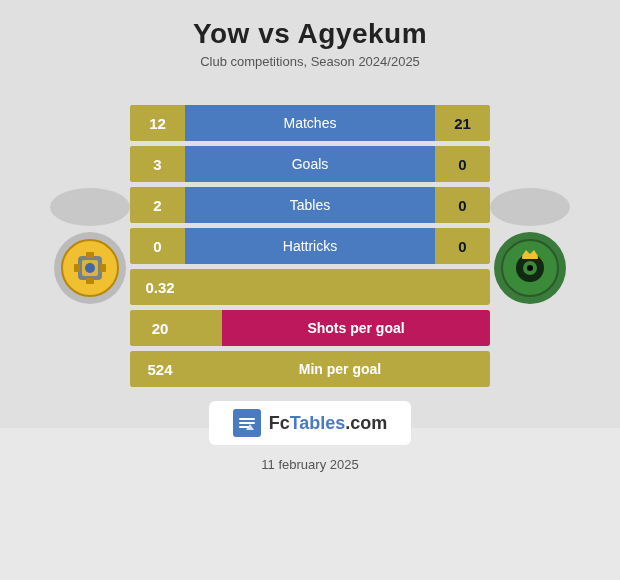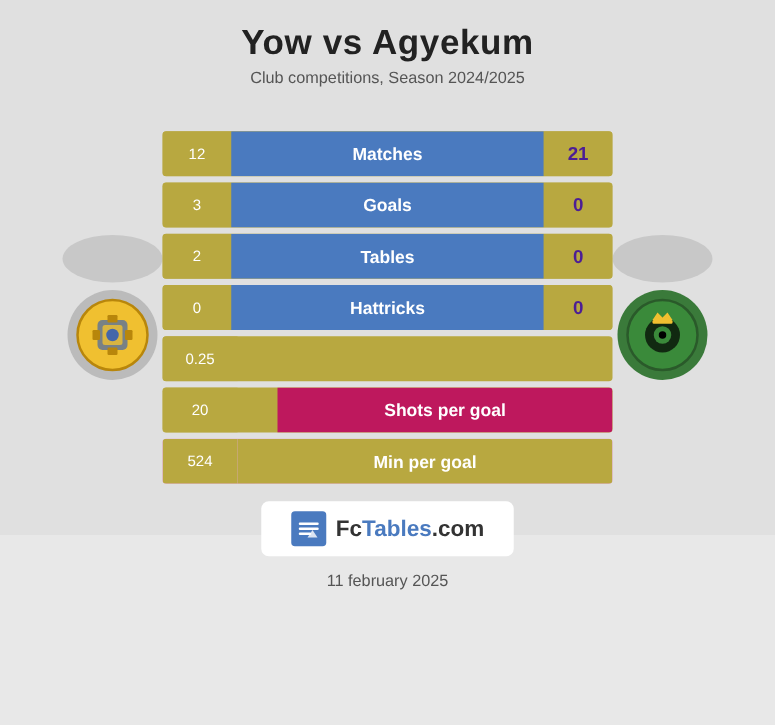--- a/index.html
+++ b/index.html
@@ -89,48 +89,48 @@
       background: #b8a840;
       border-radius: 3px;
       height: 36px;
       overflow: hidden;
       position: relative;
     }
 
     .stat-left {
       background: #b8a840;
       color: white;
-      font-weight: normal;
-      font-size: 12px;
+      font-weight: bold;
+      font-size: 15px;
       width: 55px;
       text-align: center;
       padding: 0 24px;
       flex-shrink: 0;
       height: 100%;
       display: flex;
       align-items: center;
       justify-content: center;
     }
 
     .stat-label {
       flex: 1;
       background: #4a7abf;
       color: white;
       font-size: 14px;
-      font-weight: bold;
+      font-weight: normal;
       text-align: center;
       height: 100%;
       display: flex;
       align-items: center;
       justify-content: center;
     }
 
     .stat-right {
       background: #b8a840;
-      color: #4c1d95;
+      color: #0f172a;
       font-weight: bold;
       font-size: 15px;
       width: 55px;
       text-align: center;
       padding: 4px 8px;
       flex-shrink: 0;
       height: 100%;
       display: flex;
       align-items: center;
       justify-content: center;
@@ -258,21 +258,21 @@
         <div class="stat-right">0</div>
       </div>
 
       <div class="stat-row">
         <div class="stat-left">0</div>
         <div class="stat-label">Hattricks</div>
         <div class="stat-right">0</div>
       </div>
 
       <div class="stat-row wide" style="background:#b8a840;">
-        <div class="stat-left">0.25</div>
+        <div class="stat-left">0.32</div>
       </div>
 
       <div class="stat-row wide" style="background:#b8a840;gap:32px;">
         <div class="stat-left">20</div>
         <div class="stat-label" style="background:#be185d; color:white;">Shots per goal</div>
       </div>
 
       <div class="stat-row wide" style="background:#f0abfc;">
         <div class="stat-left">524</div>
         <div class="stat-label" style="background:#b8a840; color:white;">Min per goal</div>

